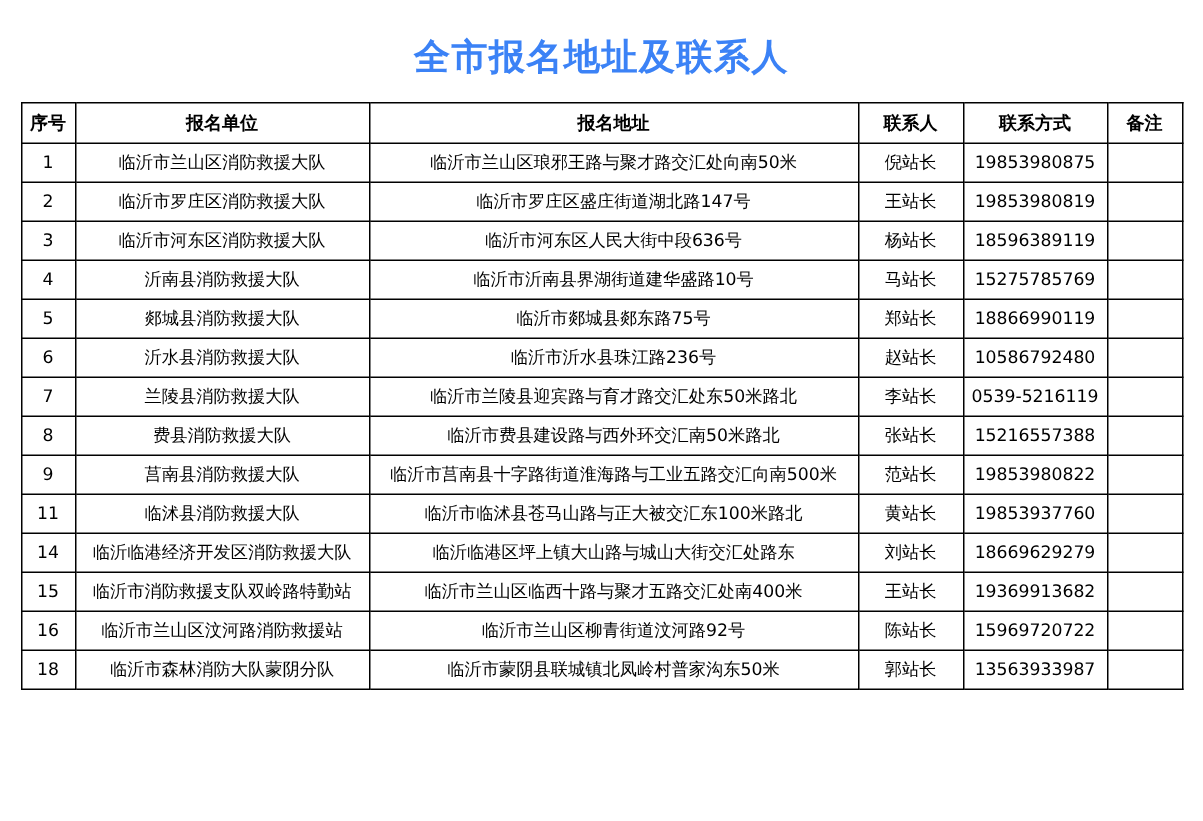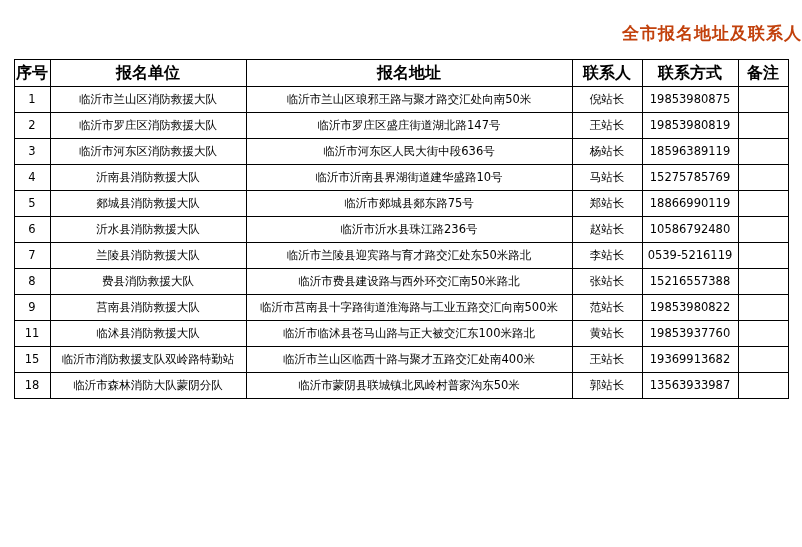--- a/index.html
+++ b/index.html
@@ -15,27 +15,27 @@
     overflow: hidden;
   }
   .page {
     width: 802px;
     height: 547px;
     box-sizing: border-box;
     padding: 0;
     position: relative;
   }
   .doc-title {
-    text-align: right;
+    text-align: center;
     font-family: "DejaVu Serif", "Liberation Serif", serif;
     font-weight: bold;
-    font-size: 17px;
+    font-size: 24px;
     letter-spacing: 1px;
     margin: 22px 0 14px 0;
-    color: #c2410c;
+    color: #3b82f6;
   }
   table.main-table {
     border-collapse: collapse;
     margin: 0 auto;
     width: 774px;
     table-layout: fixed;
   }
   table.main-table th,
   table.main-table td {
     border: 1px solid #000000;
@@ -43,21 +43,21 @@
     text-align: center;
     vertical-align: middle;
     padding: 0;
     height: 25px;
     line-height: 25px;
     white-space: nowrap;
     overflow: hidden;
   }
   table.main-table th {
     font-weight: bold;
-    font-size: 16px;
+    font-size: 12px;
     height: 26px;
     line-height: 26px;
   }
   col.c-seq    { width: 36px; }
   col.c-unit   { width: 196px; }
   col.c-addr   { width: 326px; }
   col.c-person { width: 70px; }
   col.c-phone  { width: 96px; }
   col.c-note   { width: 50px; }
   .cell-seq { font-size: 11.5px; }
@@ -163,28 +163,44 @@
         </tr>
         <tr>
           <td class="cell-seq">11</td>
           <td>临沭县消防救援大队</td>
           <td>临沂市临沭县苍马山路与正大被交汇东100米路北</td>
           <td>黄站长</td>
           <td>19853937760</td>
           <td></td>
         </tr>
         <tr>
+          <td class="cell-seq">14</td>
+          <td>临沂临港经济开发区消防救援大队</td>
+          <td>临沂临港区坪上镇大山路与城山大街交汇处路东</td>
+          <td>刘站长</td>
+          <td>18669629279</td>
+          <td></td>
+        </tr>
+        <tr>
           <td class="cell-seq">15</td>
           <td>临沂市消防救援支队双岭路特勤站</td>
           <td>临沂市兰山区临西十路与聚才五路交汇处南400米</td>
           <td>王站长</td>
           <td>19369913682</td>
           <td></td>
         </tr>
         <tr>
+          <td class="cell-seq">16</td>
+          <td>临沂市兰山区汶河路消防救援站</td>
+          <td>临沂市兰山区柳青街道汶河路92号</td>
+          <td>陈站长</td>
+          <td>15969720722</td>
+          <td></td>
+        </tr>
+        <tr>
           <td class="cell-seq">18</td>
           <td>临沂市森林消防大队蒙阴分队</td>
           <td>临沂市蒙阴县联城镇北凤岭村普家沟东50米</td>
           <td>郭站长</td>
           <td>13563933987</td>
           <td></td>
         </tr>
       </tbody>
   </table>
 

